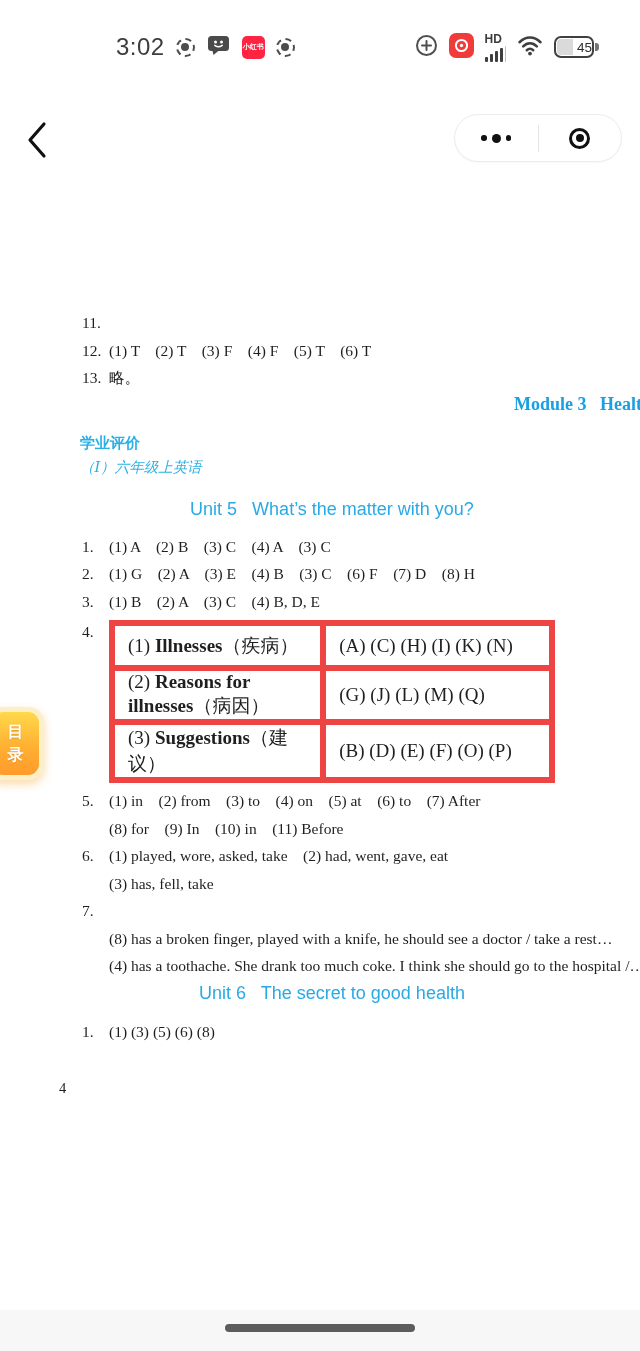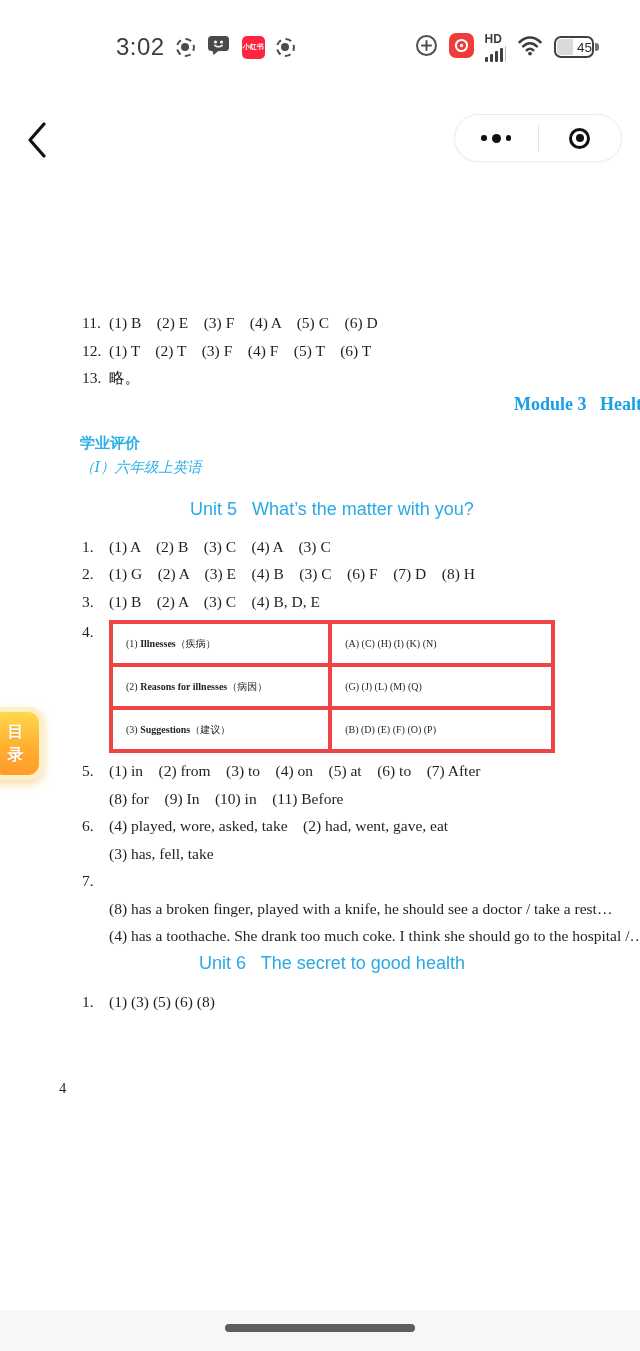--- a/index.html
+++ b/index.html
@@ -59,21 +59,21 @@
   .h-module{margin-top:0;text-align:right;font-weight:bold;font-size:18px;color:#189fe4;line-height:25px;white-space:pre}
   .sec-title{margin-top:14px;padding-left:68px;color:#2bb0e5;font-weight:bold;line-height:24px;
     font-family:"Liberation Sans","DejaVu Sans",sans-serif;font-size:15px}
   .sec-sub{padding-left:68px;color:#2bb0e5;font-style:italic;font-size:14.5px;line-height:24px}
   .h-unit{margin-top:17px;text-align:center;color:#29a9e6;line-height:26px;white-space:pre;
     font-family:"Liberation Sans","DejaVu Sans",sans-serif;font-size:18px}
   .rows-b{margin-top:11px}
   .tbl-wrap{display:flex;padding-left:70px;margin-top:5px}
   .tbl-num{flex:none;width:27px;line-height:24px}
   table.anskey{border-collapse:collapse;width:446px;border:1.5px solid #4a4a4a}
-  table.anskey td{border:4px solid #ef4444;height:39px;padding:0 6px 0 13px;font-size:10px;vertical-align:middle}
+  table.anskey td{border:6px solid #ef4444;height:39px;padding:0 6px 0 13px;font-size:19px;vertical-align:middle}
   td.cl{width:214px}
   td.cr{width:213px;white-space:pre}
   .b{font-weight:bold}
   .rows-c{margin-top:4px}
   .h-unit6{margin-top:0}
   .rows-d{margin-top:12px}
   .page-num{position:absolute;left:59px;top:1080px;font-size:14.5px;color:#222}
 
   
   .toc-fab{position:absolute;left:-13px;top:707px;width:57px;height:73px;
@@ -170,21 +170,20 @@
       <div class="cap-half">
         <span class="cap-ring"></span>
       </div>
     </div>
   </div>
 
   <div class="doc">
 
     <div class="line">
         <span class="n">11.</span>
-        <span class="t">(1) B    (2) E    (3) F    (4) A    (5) C    (6) D</span>
       </div>
     <div class="line">
         <span class="n">12.</span>
         <span class="t">(1) T    (2) T    (3) F    (4) F    (5) T    (6) T</span>
       </div>
     <div class="line">
         <span class="n">13.</span>
         <span class="t">略。</span>
       </div>
 
@@ -234,21 +233,21 @@
       <div class="line">
           <span class="n">5.</span>
           <span class="t">(1) in    (2) from    (3) to    (4) on    (5) at    (6) to    (7) After</span>
         </div>
       <div class="line">
           <span class="n"></span>
           <span class="t">(8) for    (9) In    (10) in    (11) Before</span>
         </div>
       <div class="line">
           <span class="n">6.</span>
-          <span class="t">(4) played, wore, asked, take    (2) had, went, gave, eat</span>
+          <span class="t">(1) played, wore, asked, take    (2) had, went, gave, eat</span>
         </div>
       <div class="line">
           <span class="n"></span>
           <span class="t">(3) has, fell, take</span>
         </div>
       <div class="line">
           <span class="n">7.</span>
         </div>
       <div class="line">
           <span class="n"></span>

